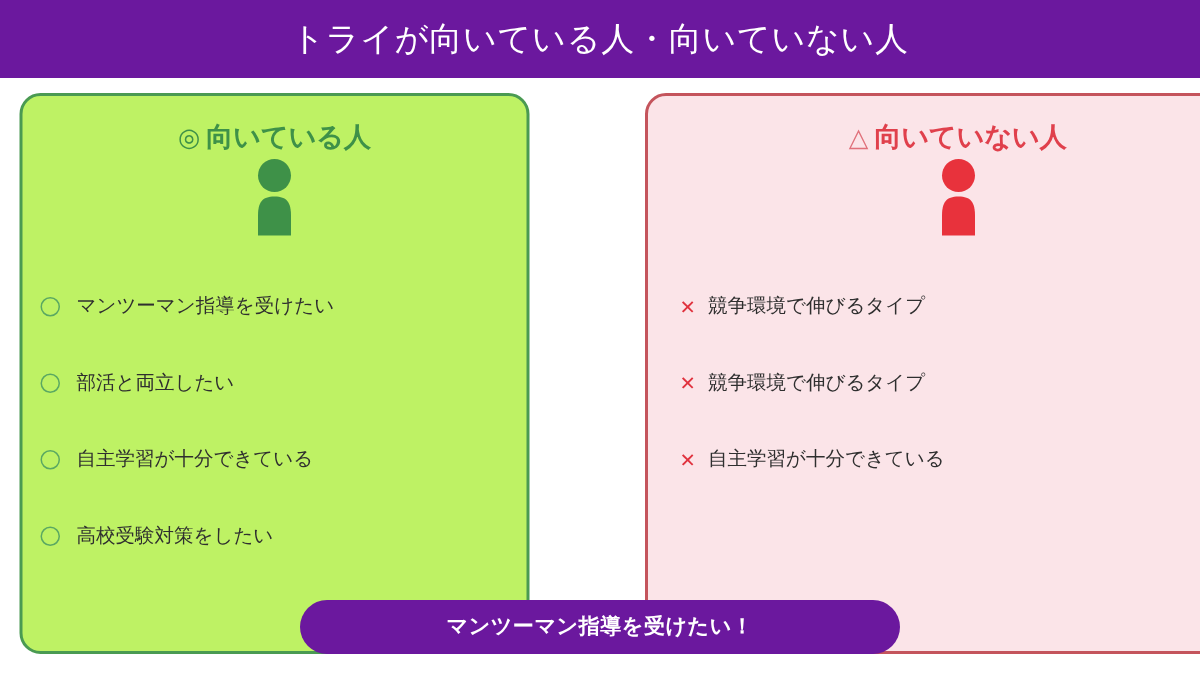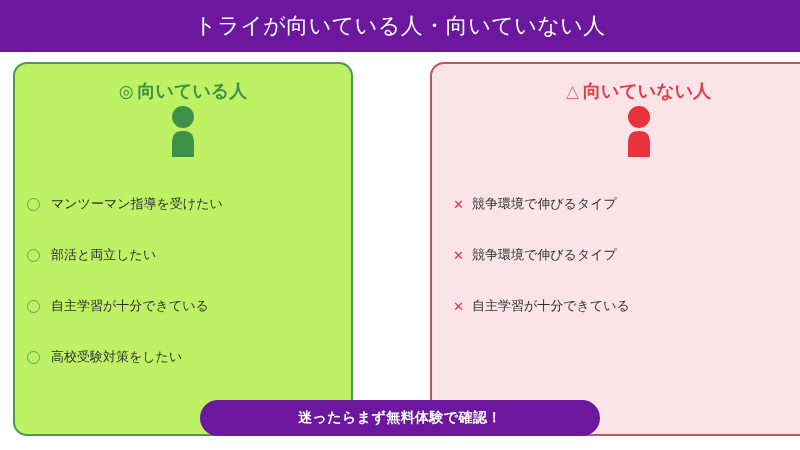--- a/index.html
+++ b/index.html
@@ -211,15 +211,15 @@
         <span class="marker-cross">✕</span>
         <span class="item-text">競争環境で伸びるタイプ</span>
       </li>
       <li class="item-row">
         <span class="marker-cross">✕</span>
         <span class="item-text">自主学習が十分できている</span>
       </li>
     </ul>
   </div>
 
-  <button class="cta-button">迷ったらまず無料体験で確認！</button>
+  <button class="cta-button">マンツーマン指導を受けたい！</button>
 
 </div>
 
 </body></html>

